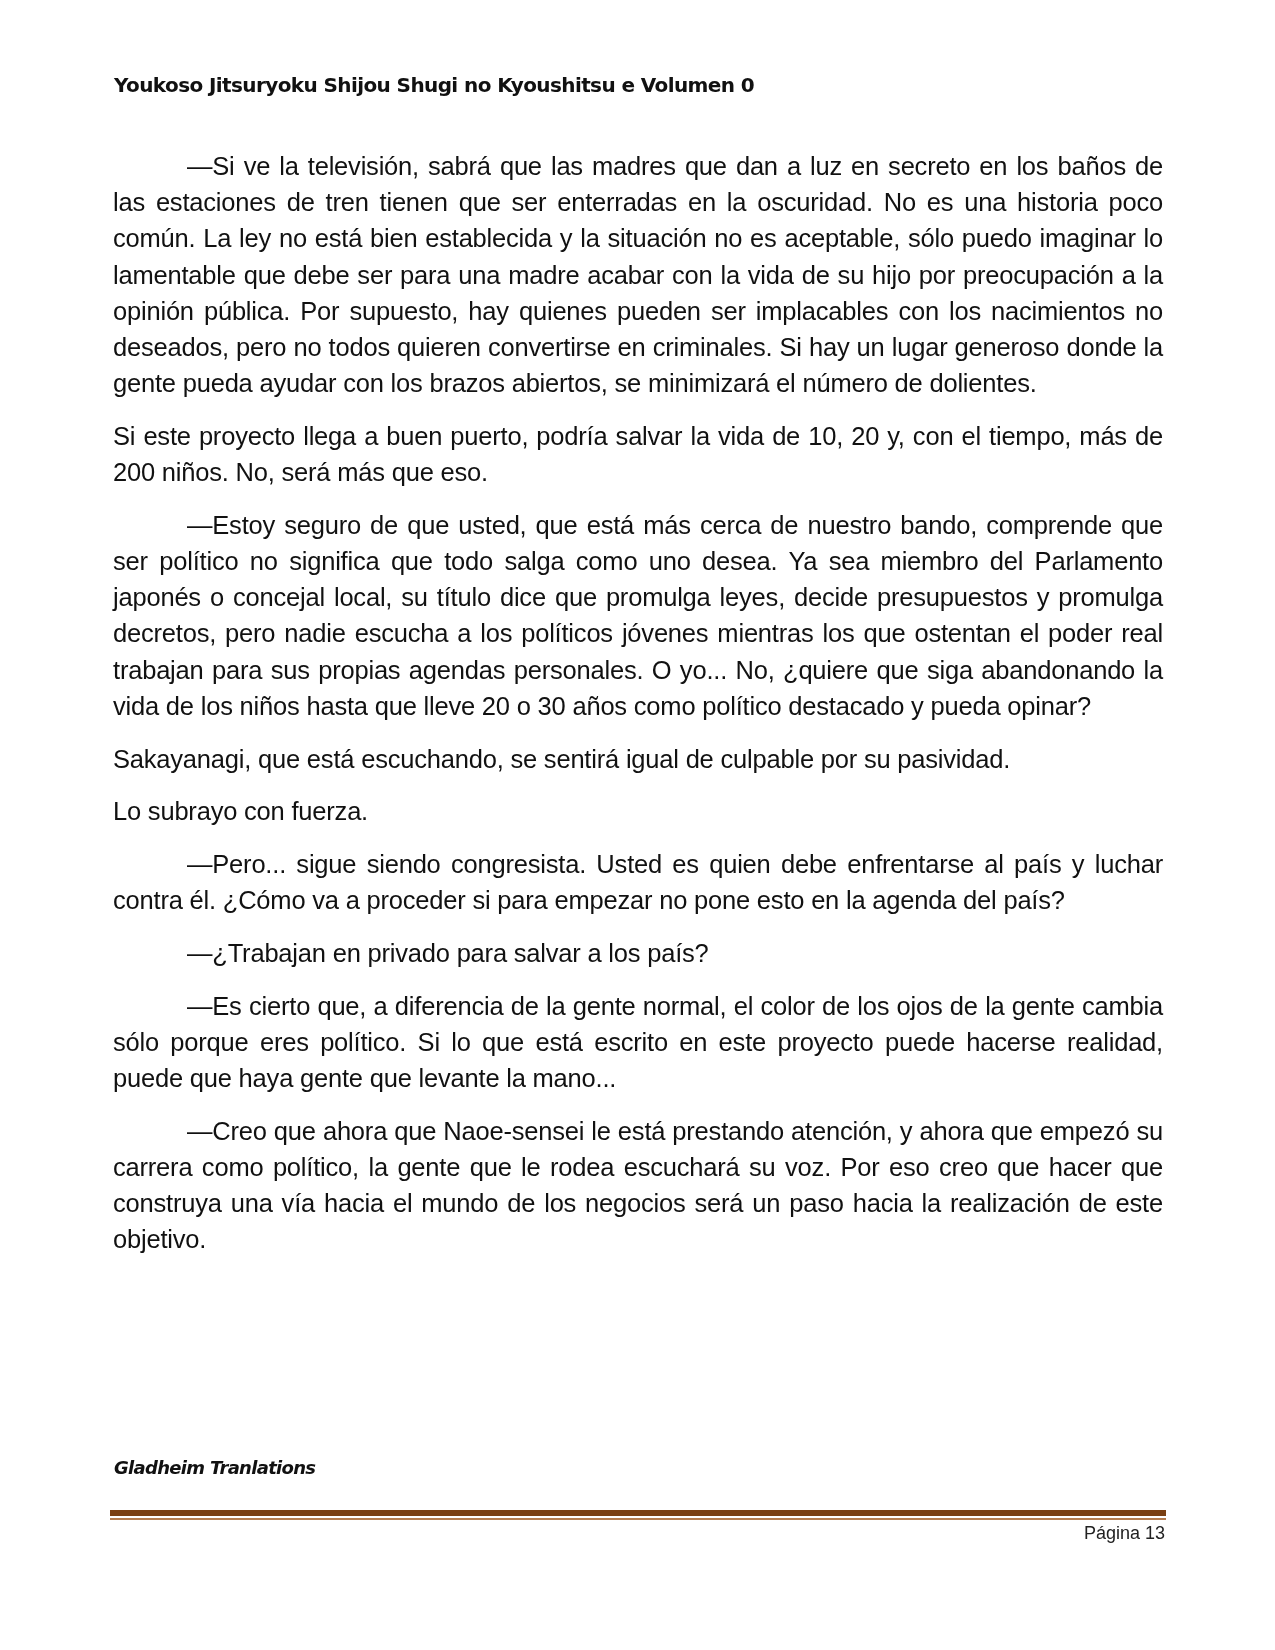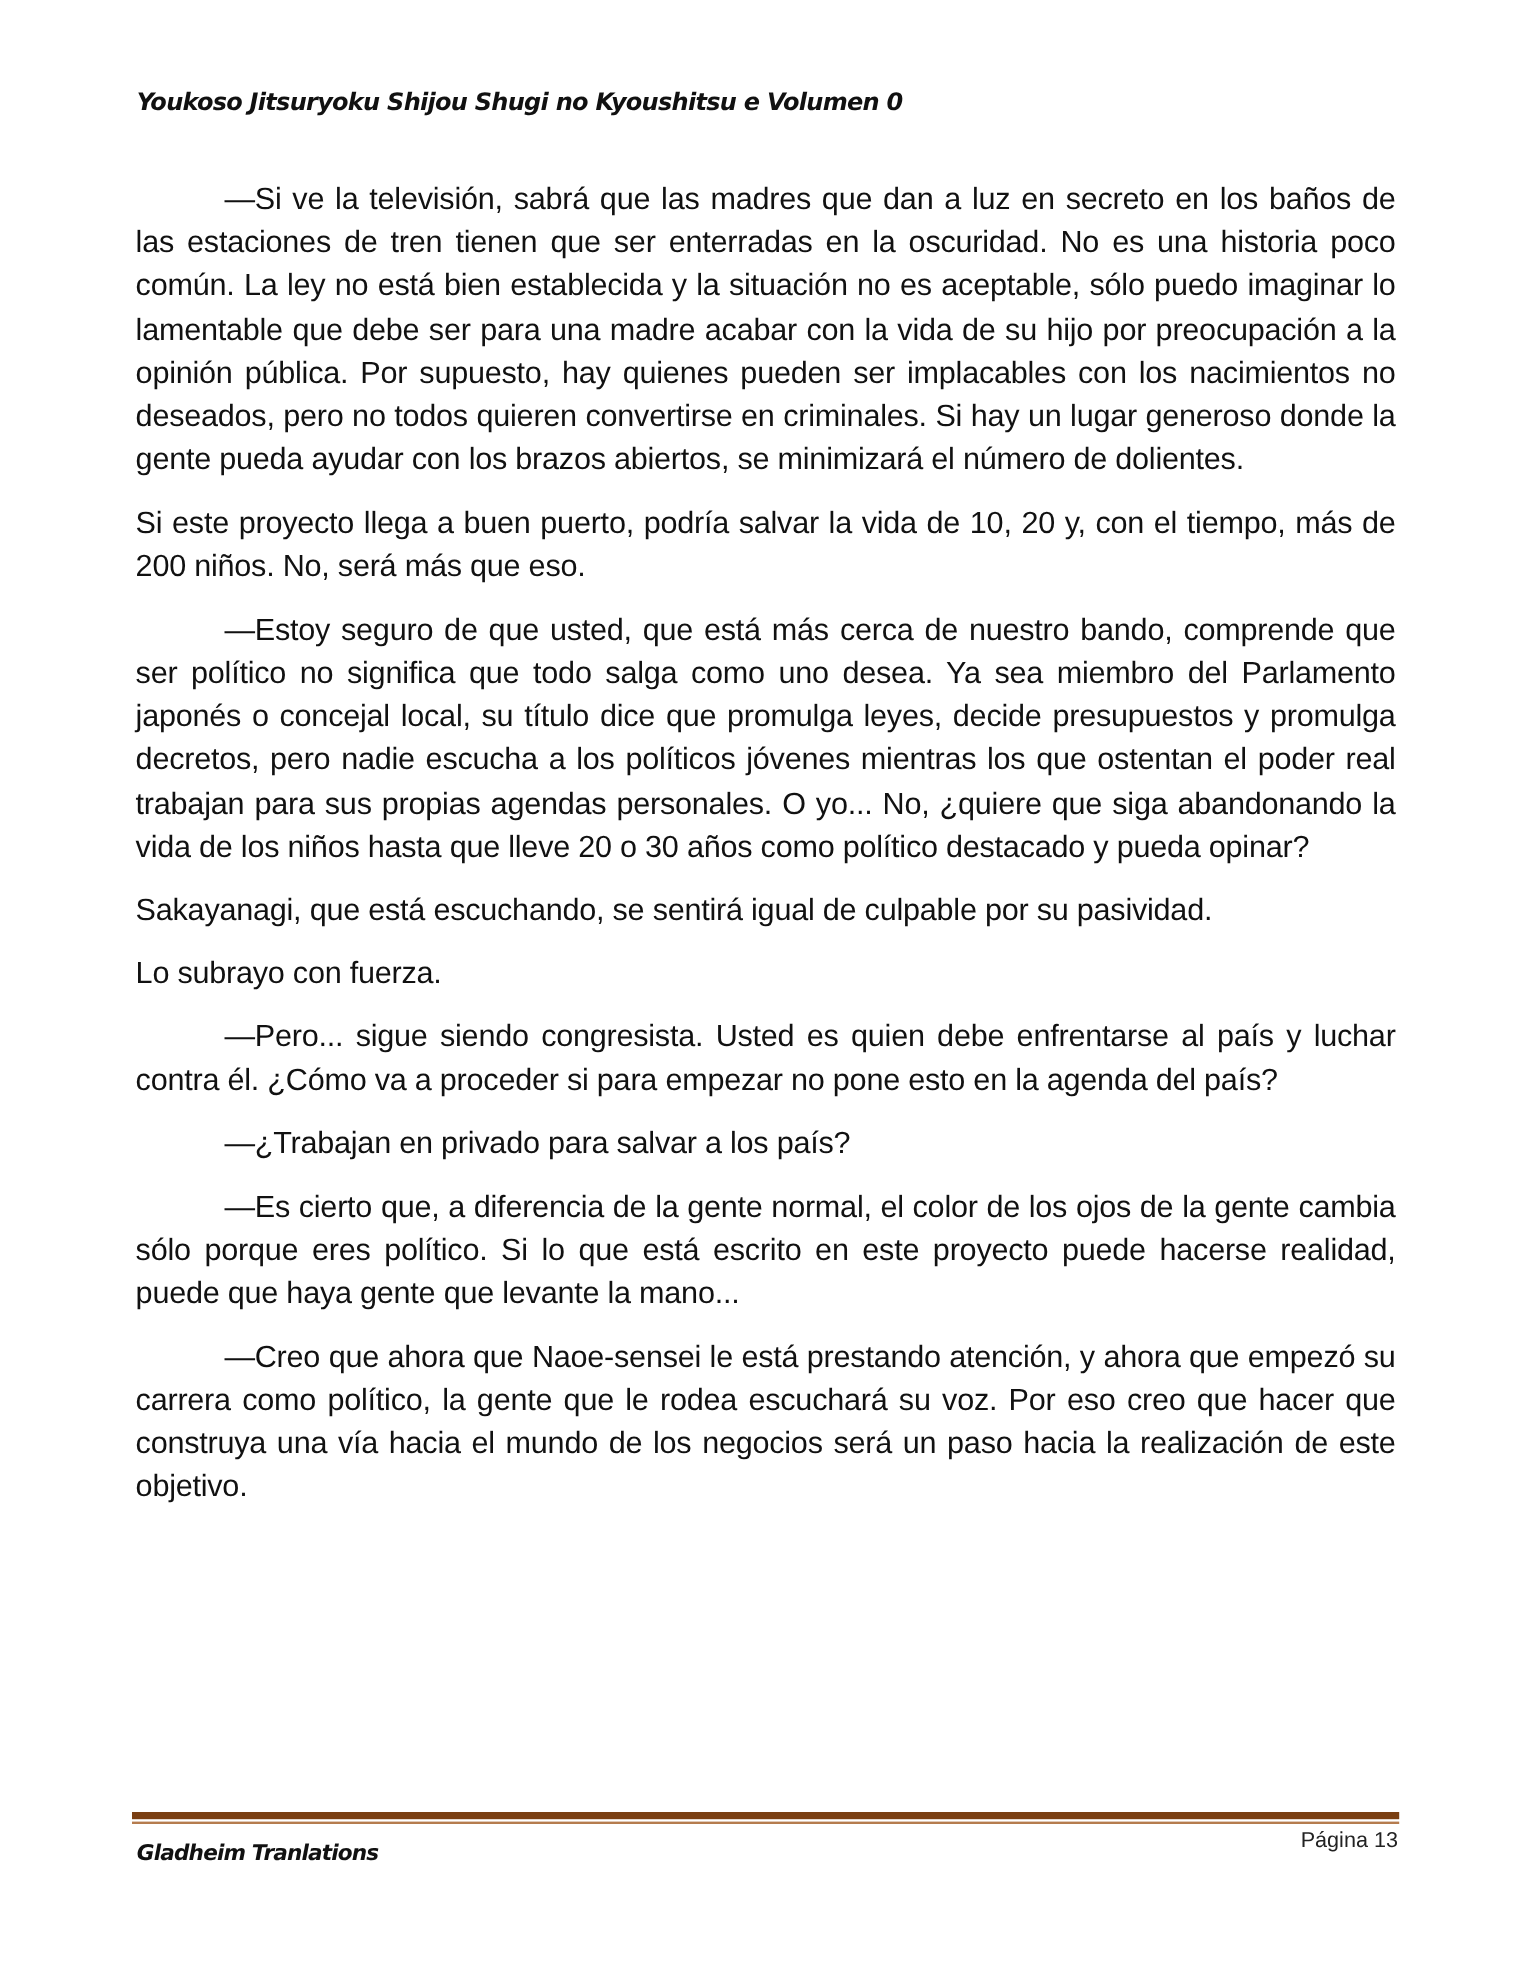--- a/index.html
+++ b/index.html
@@ -1,24 +1,24 @@
 <!DOCTYPE html>
 <html><head>
 <meta charset="utf-8">
 <style>
   html, body { margin: 0; padding: 0; background: #ffffff; }
   body { width: 1275px; height: 1650px; position: relative; overflow: hidden; font-family: "Liberation Sans", sans-serif; color: #111; }
-  .header { position: absolute; left: 114px; top: 73px; font-family: "DejaVu Sans", sans-serif; font-weight: bold; font-style: italic; font-size: 20px; letter-spacing: -0.6px; color: #111; }
+  .header { position: absolute; left: 114px; top: 73px; font-family: "DejaVu Sans", sans-serif; font-weight: bold; font-size: 20px; letter-spacing: -0.6px; color: #111; }
   .body-text { position: absolute; left: 113px; top: 148px; width: 1050px; font-size: 25.5px; line-height: 36.2px; text-align: justify; letter-spacing: -0.2px; }
   .body-text p { margin: 0 0 16.5px 0; }
   .body-text p.indent { text-indent: 74px; }
   .rule { position: absolute; left: 110px; width: 1056px; }
   .rule-thick { top: 1510px; height: 6px; background: #7a3f12; }
   .rule-thin { top: 1518px; height: 2px; background: #b57c4e; }
-  .footer-left { position: absolute; left: 114px; top: 1534px; font-family: "DejaVu Sans", sans-serif; font-weight: bold; font-style: italic; font-size: 18px; letter-spacing: -0.7px; }
+  .footer-left { position: absolute; left: 114px; top: 1457px; font-family: "DejaVu Sans", sans-serif; font-weight: bold; font-style: italic; font-size: 18px; letter-spacing: -0.7px; }
   .footer-right { position: absolute; right: 110px; top: 1523px; font-family: "Liberation Sans", sans-serif; font-size: 18px; color: #222; }
 </style>
 </head>
 <body>
 
 <div class="header">Youkoso Jitsuryoku Shijou Shugi no Kyoushitsu e  Volumen 0</div>
 
 <div class="body-text">
   <p class="indent">—Si ve la televisión, sabrá que las madres que dan a luz en secreto en los baños de las estaciones de tren tienen que ser enterradas en la oscuridad. No es una historia poco común. La ley no está bien establecida y la situación no es aceptable, sólo puedo imaginar lo lamentable que debe ser para una madre acabar con la vida de su hijo por preocupación a la opinión pública. Por supuesto, hay quienes pueden ser implacables con los nacimientos no deseados, pero no todos quieren convertirse en criminales. Si hay un lugar generoso donde la gente pueda ayudar con los brazos abiertos, se minimizará el número de dolientes.</p>
   <p>Si este proyecto llega a buen puerto, podría salvar la vida de 10, 20 y, con el tiempo, más de 200 niños. No, será más que eso.</p>

